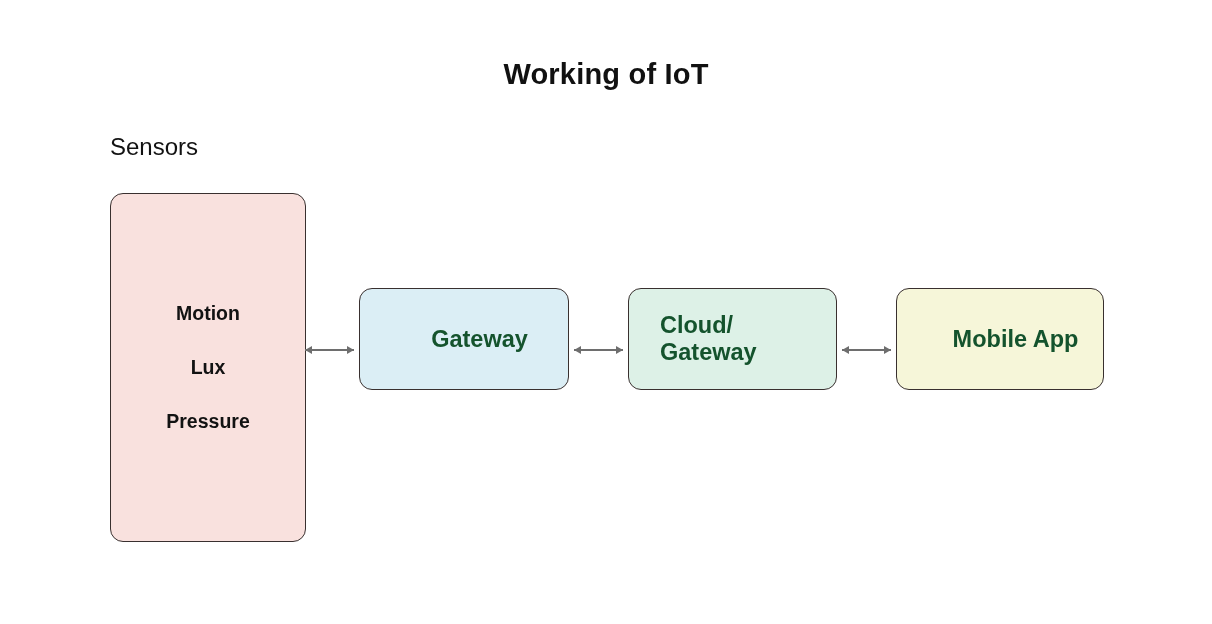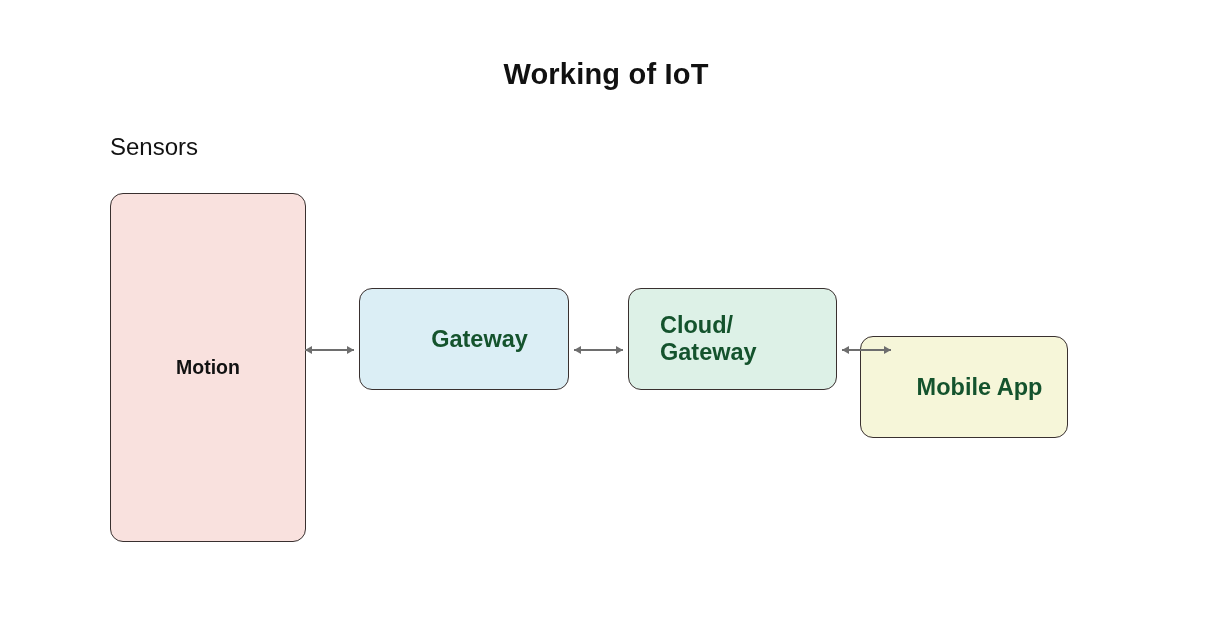--- a/index.html
+++ b/index.html
@@ -86,24 +86,23 @@
     left: 359px;
     width: 210px;
     background: #dbeef5;
   }
   .node-cloud {
     left: 628px;
     width: 209px;
     background: #ddf1e7;
   }
   .node-mobile {
-    left: 860px;
+    left: 896px;
     width: 208px;
     background: #f6f6d9;
-    margin-top: 48px;
   }
 
   
   .connector {
     position: absolute;
     top: 335px;
     height: 30px;
   }
   .conn-sensors-gateway { left: 297px; width: 65px; }
   .conn-gateway-cloud   { left: 566px; width: 65px; }
@@ -114,20 +113,22 @@
 <body>
 
 <div class="canvas">
 
   <div class="diagram-title">Working of IoT</div>
 
   <div class="sensors-label">Sensors</div>
 
   <div class="sensors-box">
     <div class="sensor-item">Motion</div>
+    <div class="sensor-item">Lux</div>
+    <div class="sensor-item">Pressure</div>
   </div>
 
   <div class="node-box node-gateway">Gateway</div>
 
   <div class="node-box node-cloud">Cloud/ Gateway</div>
 
   <div class="node-box node-mobile">Mobile App</div>
 
   <div class="connector conn-sensors-gateway">
     <svg width="65" height="30" viewBox="0 0 65 30">

